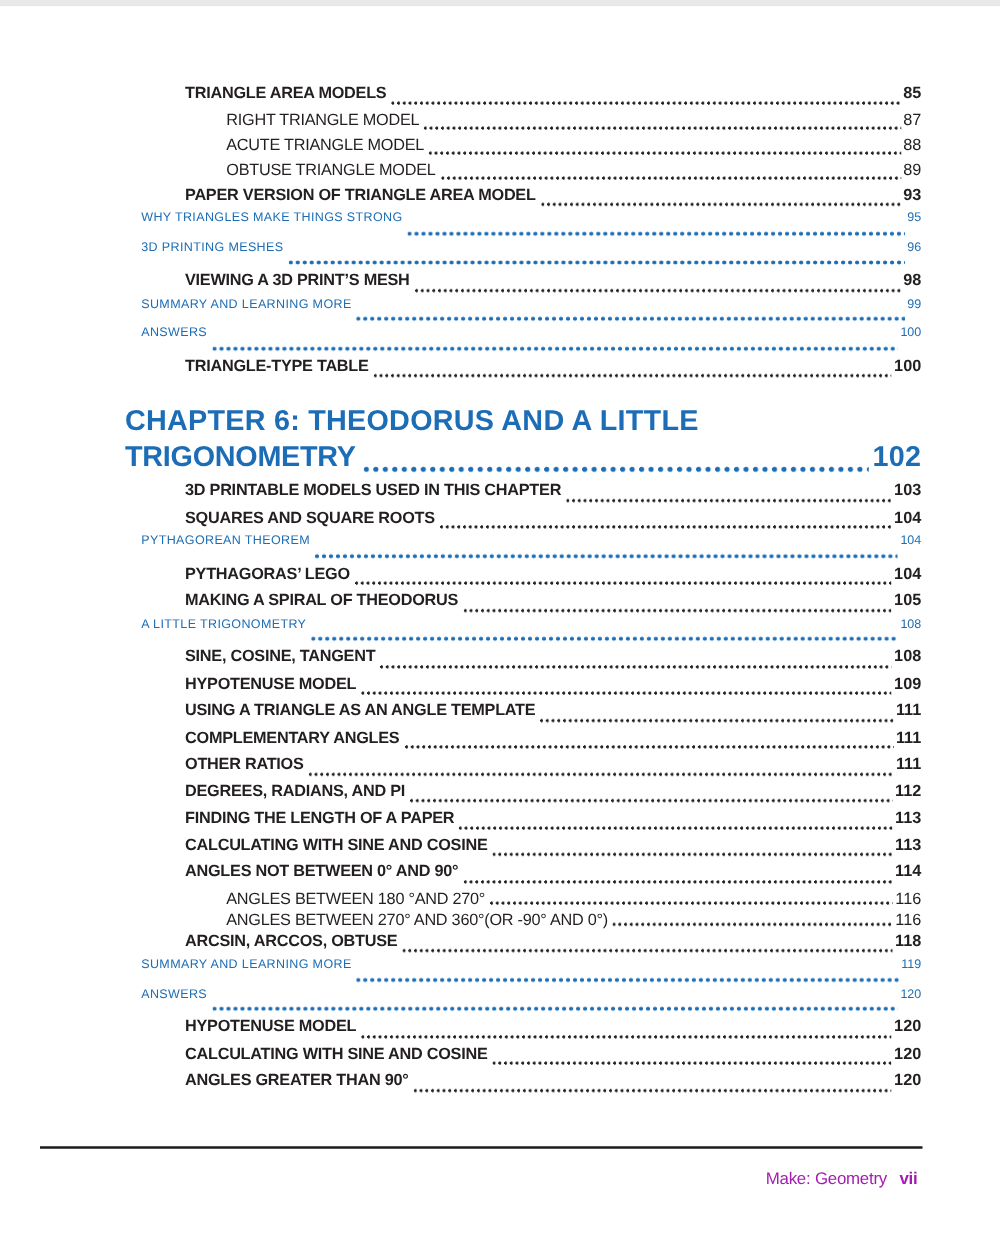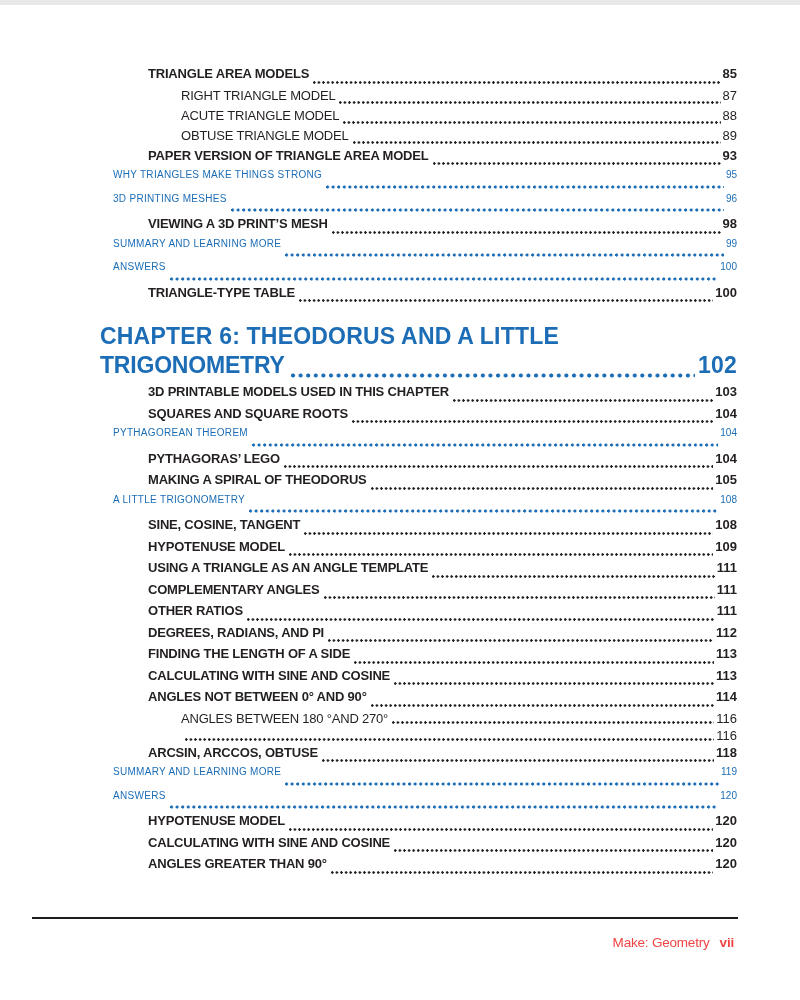--- a/index.html
+++ b/index.html
@@ -100,21 +100,21 @@
   .footer-rule{
     position:absolute;
     left:32px;right:62px;top:912px;
     height:2px;
     background:#1d1b1b;
   }
   .footer-text{
     position:absolute;
     right:66px;top:930px;
     font-size:13.5px;
-    color:#ef4444;
+    color:#a21caf;
     letter-spacing:-0.2px;
   }
   .footer-text .folio{
     font-weight:bold;
     margin-left:10px;
   }
 </style>
 </head>
 <body>
 
@@ -244,40 +244,41 @@
           <span class="lbl">OTHER RATIOS</span>
           <span class="leader"></span>
           <span class="pg">111</span>
         </div>
         <div class="row l2">
           <span class="lbl">DEGREES, RADIANS, AND PI</span>
           <span class="leader"></span>
           <span class="pg">112</span>
         </div>
         <div class="row l2">
-          <span class="lbl">FINDING THE LENGTH OF A SIDE</span>
+          <span class="lbl">FINDING THE LENGTH OF A PAPER</span>
           <span class="leader"></span>
           <span class="pg">113</span>
         </div>
         <div class="row l2">
           <span class="lbl">CALCULATING WITH SINE AND COSINE</span>
           <span class="leader"></span>
           <span class="pg">113</span>
         </div>
         <div class="row l2">
           <span class="lbl">ANGLES NOT BETWEEN 0° AND 90°</span>
           <span class="leader"></span>
           <span class="pg">114</span>
         </div>
         <div class="row l3">
           <span class="lbl">ANGLES BETWEEN 180 °AND 270°</span>
           <span class="leader"></span>
           <span class="pg">116</span>
         </div>
         <div class="row l3">
+          <span class="lbl">ANGLES BETWEEN 270° AND 360°(OR -90° AND 0°)</span>
           <span class="leader"></span>
           <span class="pg">116</span>
         </div>
         <div class="row l2">
           <span class="lbl">ARCSIN, ARCCOS, OBTUSE</span>
           <span class="leader"></span>
           <span class="pg">118</span>
         </div>
         <div class="row l1">
           <span class="lbl">SUMMARY AND LEARNING MORE</span>

